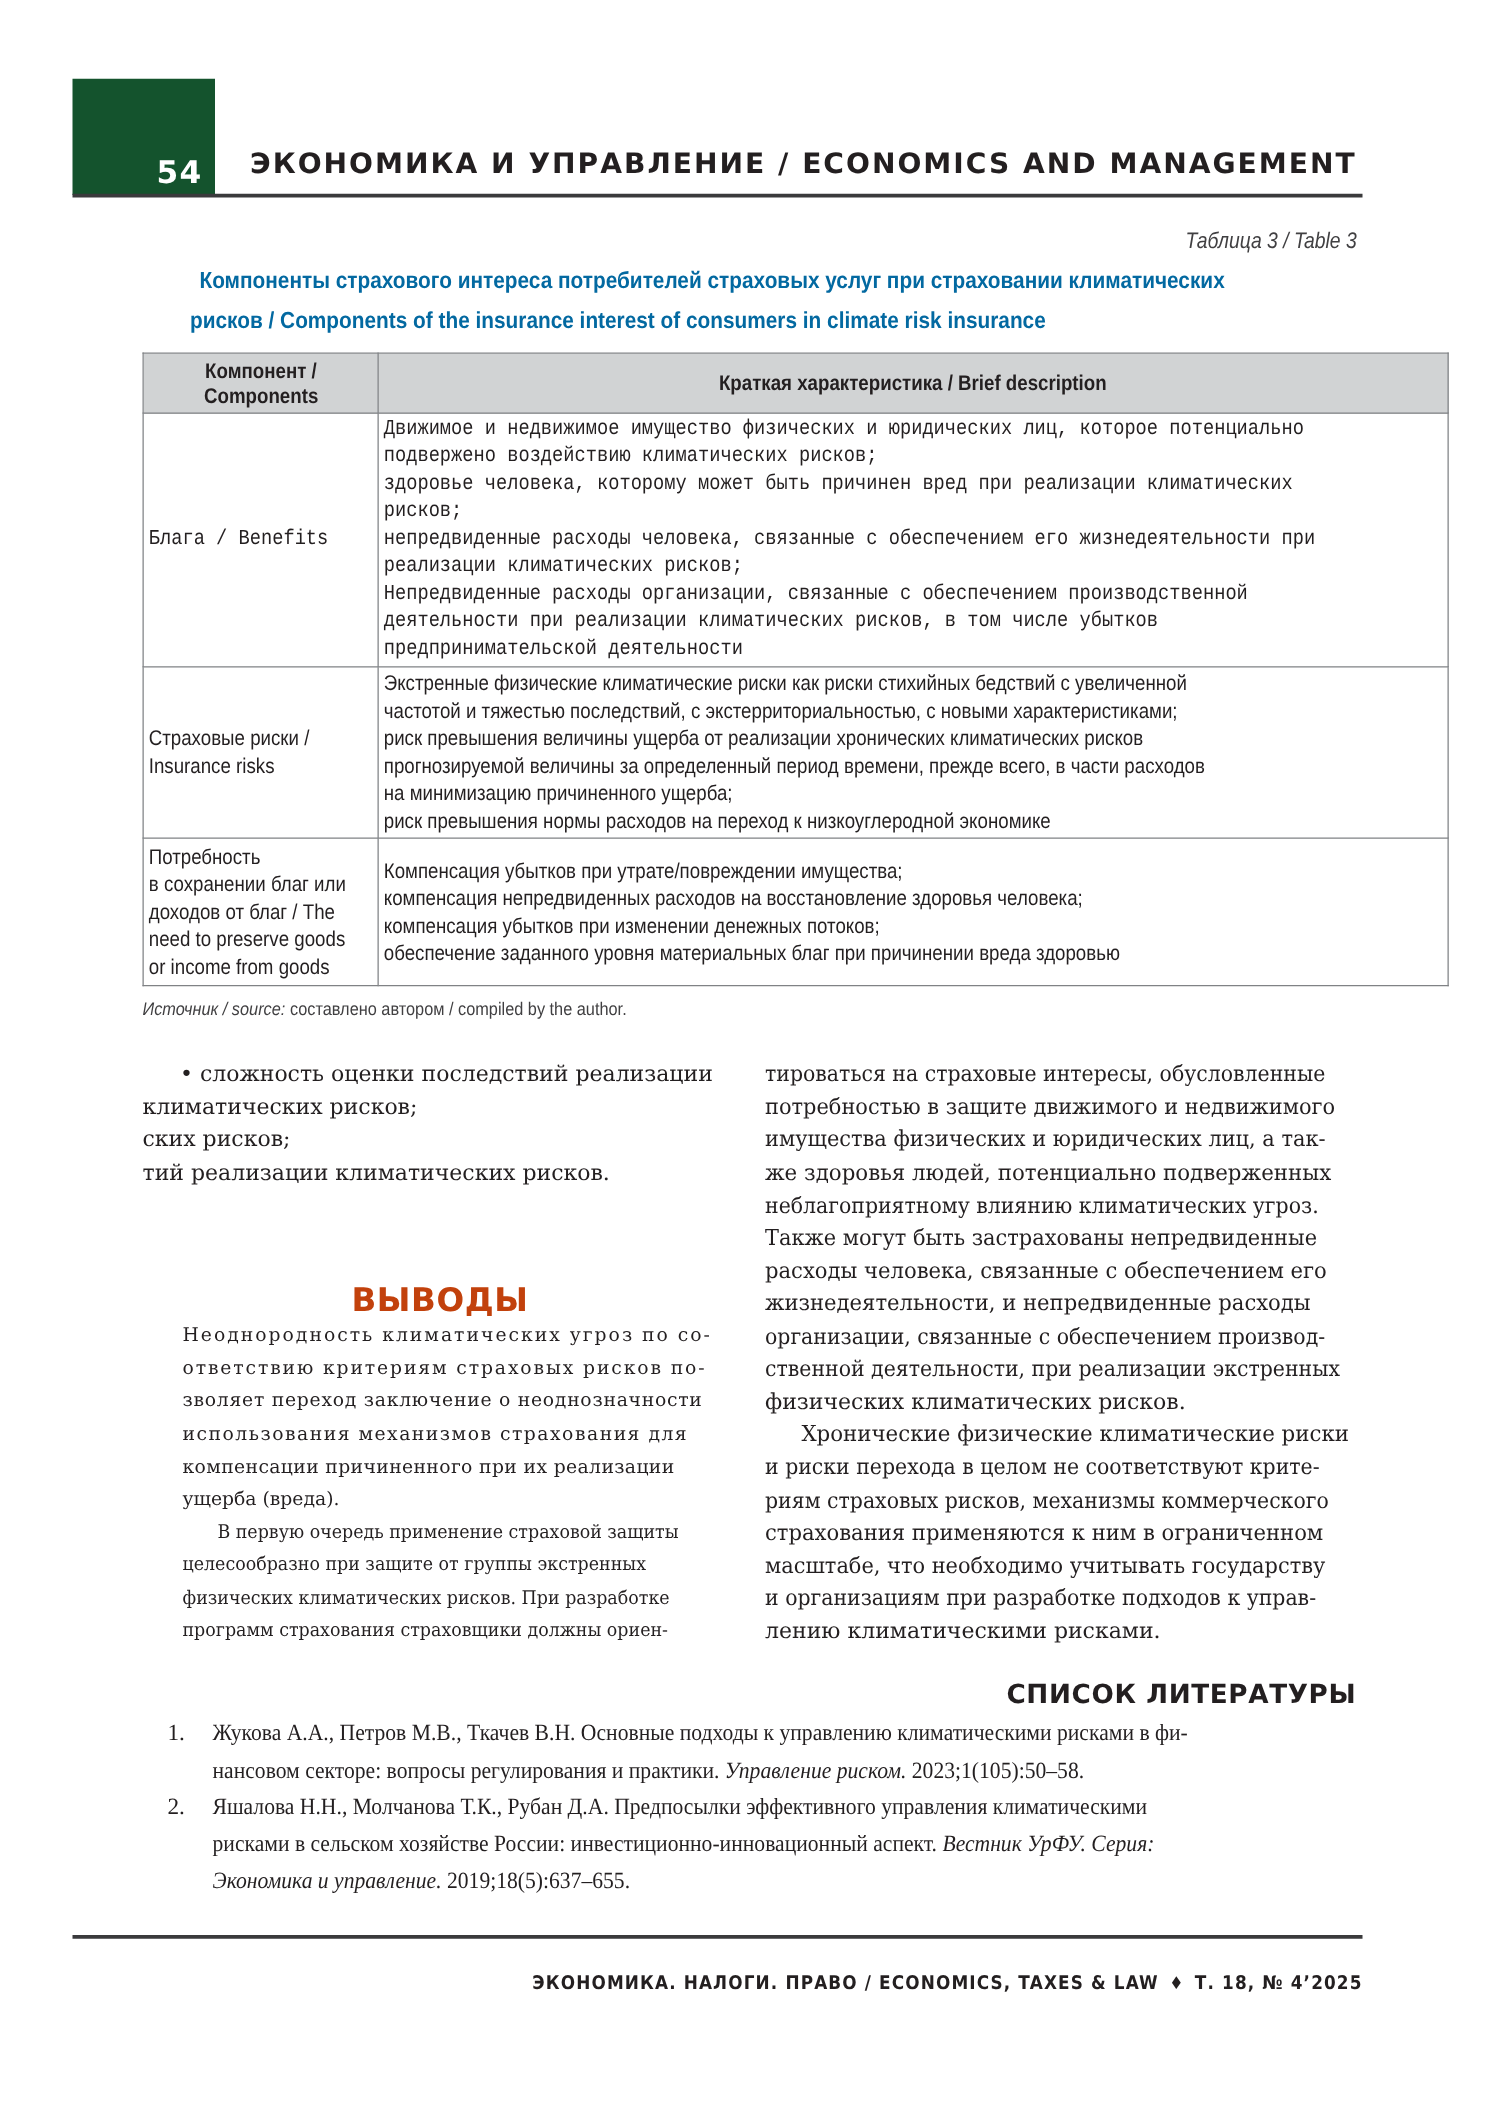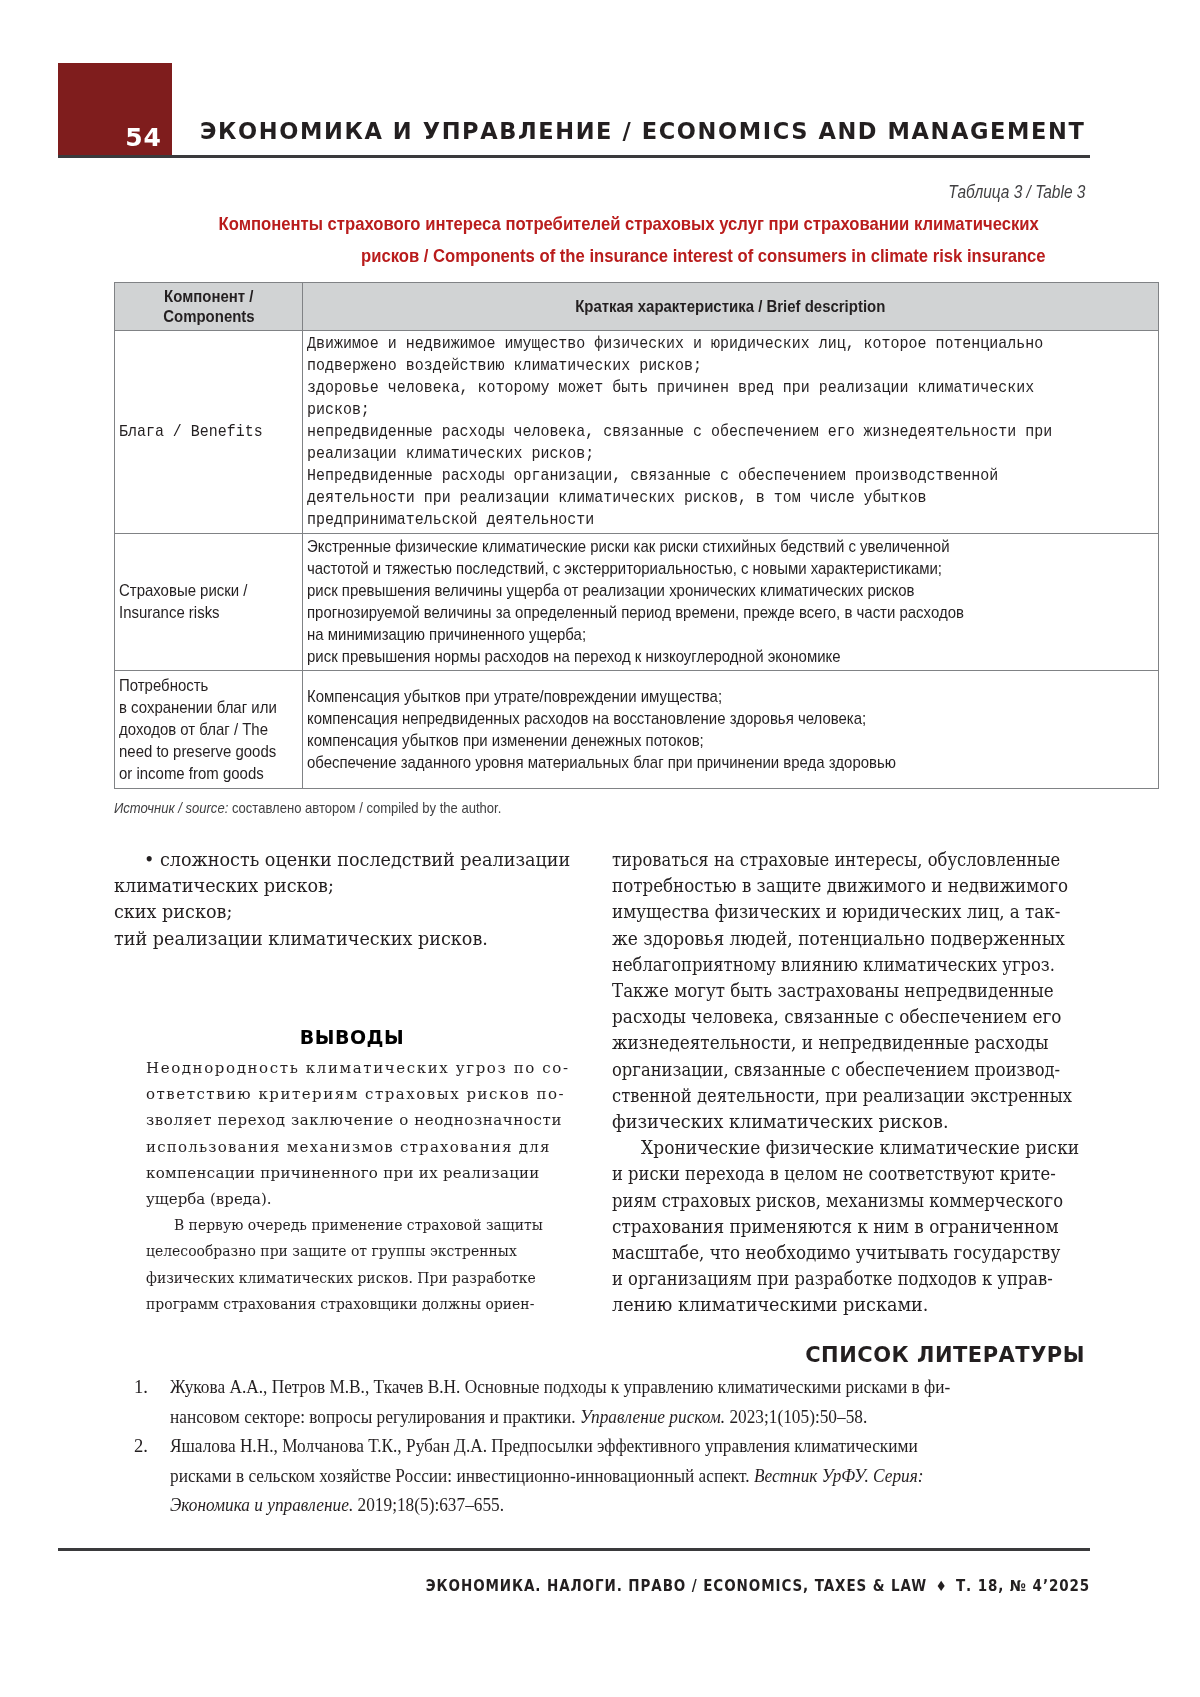--- a/index.html
+++ b/index.html
@@ -1,26 +1,26 @@
 <!DOCTYPE html>
 <html><head>
 <meta charset="utf-8">
 <style>
   html, body { margin: 0; padding: 0; background: #ffffff; }
   body { width: 1200px; height: 1697px; position: relative; overflow: hidden; color: #231f20; }
 
   
-  .page-num-block { position: absolute; left: 58px; top: 63px; width: 114px; height: 93px; background: #7f1d1d; }
+  .page-num-block { position: absolute; left: 58px; top: 63px; width: 114px; height: 93px; background: #14532d; }
   .page-num { position: absolute; right: 10px; bottom: 4px; color: #ffffff; font-size: 25px; font-weight: bold; font-family: "DejaVu Sans", sans-serif; letter-spacing: 1px; }
   .section-title { position: absolute; left: 200px; top: 118px; font-family: "DejaVu Sans", sans-serif; font-weight: bold; font-size: 22.5px; letter-spacing: 1.6px; color: #231f20; white-space: nowrap; }
   .header-rule { position: absolute; left: 58px; top: 155px; width: 1032px; height: 3px; background: #3a3a3c; }
 
   
   .table-label { position: absolute; right: 115px; top: 182px; font-family: "Liberation Sans", sans-serif; font-style: italic; font-size: 18px; color: #414042; transform: scaleX(0.86); transform-origin: right; }
-  .table-title { position: absolute; left: 114px; width: 970px; top: 208px; text-align: right; font-family: "Liberation Sans", sans-serif; font-weight: bold; font-size: 18.5px; line-height: 32px; color: #b91c1c; }
+  .table-title { position: absolute; left: 114px; width: 970px; top: 208px; text-align: left; font-family: "Liberation Sans", sans-serif; font-weight: bold; font-size: 18.5px; line-height: 32px; color: #0369a1; }
   .table-title span { display: inline-block; transform: scaleX(0.9); white-space: nowrap; }
 
   
   .data-table { position: absolute; left: 114px; top: 282px; width: 971px; border-collapse: collapse; font-family: "Liberation Sans", sans-serif; font-size: 17px; color: #231f20; }
   .data-table th, .data-table td { border: 1.5px solid #808285; padding: 0 4px; vertical-align: middle; }
   .data-table th { background: #d1d3d4; font-weight: bold; height: 47px; line-height: 20px; text-align: center; }
   .data-table td { line-height: 22px; }
   .col1 { width: 199px; }
   .cond { display: inline-block; transform: scaleX(0.88); transform-origin: left; white-space: nowrap; }
   .cond-c { display: inline-block; transform: scaleX(0.88); transform-origin: center; white-space: nowrap; }
@@ -30,21 +30,21 @@
   .row3 td { height: 117px; }
   .source { position: absolute; left: 114px; top: 800px; font-family: "Liberation Sans", sans-serif; font-size: 14.5px; color: #414042; white-space: nowrap; transform: scaleX(0.9); transform-origin: left; }
   .source i { font-style: italic; }
 
   
   .col { position: absolute; font-family: "DejaVu Serif", serif; font-size: 17.6px; line-height: 26.2px; color: #231f20; }
   .col-left { left: 114px; top: 847px; width: 476px; }
   .col-right { left: 612px; top: 847px; width: 478px; }
   .line { display: block; white-space: nowrap; transform-origin: left; }
   .indent { padding-left: 30px; }
-  .h-conclusions { position: absolute; left: 114px; width: 476px; top: 1026px; text-align: center; font-family: "DejaVu Sans", sans-serif; font-weight: bold; font-size: 19px; letter-spacing: 0.5px; color: #000000; }
+  .h-conclusions { position: absolute; left: 114px; width: 476px; top: 1026px; text-align: center; font-family: "DejaVu Sans", sans-serif; font-weight: bold; font-size: 26px; letter-spacing: 0.5px; color: #c2410c; }
   .conclusions-body { position: absolute; left: 114px; top: 1055px; width: 480px; font-family: "DejaVu Serif", serif; font-size: 15px; line-height: 26.2px; margin-left: 32px; }
 
   
   .h-refs { position: absolute; left: 114px; width: 971px; top: 1343px; text-align: right; font-family: "DejaVu Sans", sans-serif; font-weight: bold; font-size: 21px; letter-spacing: 0.5px; color: #231f20; }
   .refs { position: absolute; left: 122px; top: 1372px; width: 968px; font-family: "Liberation Serif", serif; font-size: 18.6px; line-height: 29.5px; color: #231f20; }
   .ref { position: relative; padding-left: 48px; }
   .ref-num { position: absolute; left: 12px; top: 0; }
   .ref-line { display: block; white-space: nowrap; transform: scaleX(0.93); transform-origin: left; }
   .ref i { font-style: italic; }
 

